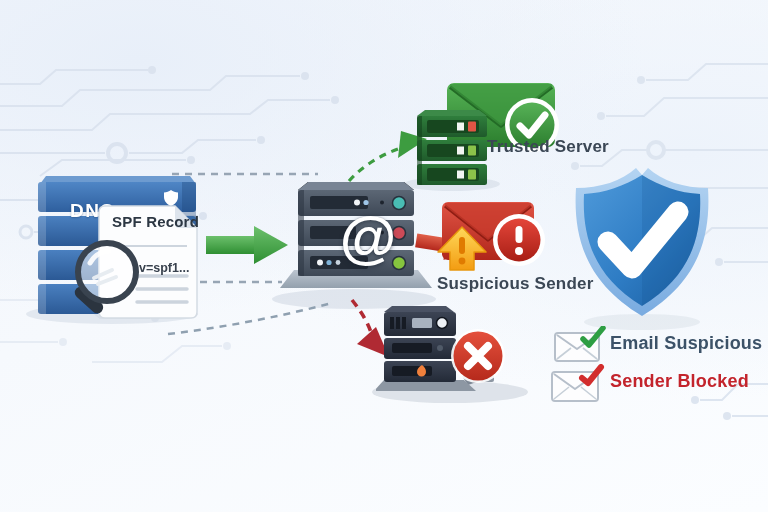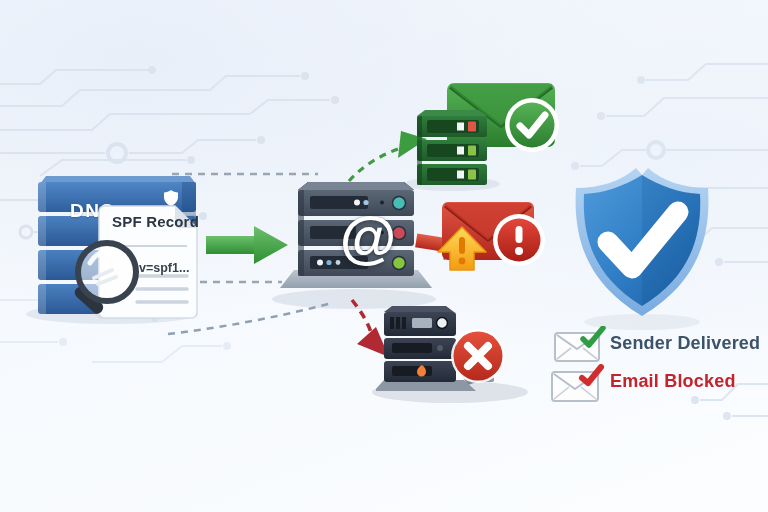--- a/index.html
+++ b/index.html
@@ -250,20 +250,21 @@
     <defs>
       <linearGradient id="gChk" x1="0" y1="0" x2="0" y2="1">
         <stop offset="0" stop-color="#57b257"></stop>
           <stop offset="1" stop-color="#2c7e2f"></stop>
       </linearGradient>
     </defs>
     <circle cx="29" cy="29" r="27" fill="#ffffff"></circle>
     <circle cx="29" cy="29" r="22.5" fill="url(#gChk)"></circle>
     <path d="M17,30 L26,39 L42,19" fill="none" stroke="#ffffff" stroke-width="7" stroke-linecap="round" stroke-linejoin="round"></path>
   </svg>
+  <div class="abs label node-label" style="left:487px;top:137px">Trusted Server</div>
 
   <svg class="abs" style="left:438px;top:198px" width="100" height="66" viewBox="0 0 100 66">
     <defs>
       <linearGradient id="gEnvR" x1="0" y1="0" x2="0" y2="1">
         <stop offset="0" stop-color="#e05445"></stop>
           <stop offset="1" stop-color="#b0261a"></stop>
       </linearGradient>
     </defs>
     <rect x="4" y="4" width="92" height="58" rx="6" fill="url(#gEnvR)"></rect>
     <path d="M7,8 L50,42 L93,8" fill="none" stroke="#8f1d13" stroke-width="3.2" stroke-linejoin="round"></path>
@@ -287,20 +288,21 @@
       <linearGradient id="gExc" x1="0" y1="0" x2="0" y2="1">
         <stop offset="0" stop-color="#e4463a"></stop>
           <stop offset="1" stop-color="#a81e15"></stop>
       </linearGradient>
     </defs>
     <circle cx="29" cy="29" r="26" fill="#ffffff"></circle>
     <circle cx="29" cy="29" r="21.5" fill="url(#gExc)"></circle>
     <rect x="25.5" y="15" width="7" height="17" rx="3.5" fill="#ffffff"></rect>
     <circle cx="29" cy="40" r="4" fill="#ffffff"></circle>
   </svg>
+  <div class="abs label node-label" style="left:437px;top:274px">Suspicious Sender</div>
 
   <svg class="abs" style="left:376px;top:306px" width="126" height="90" viewBox="0 0 126 90">
     <defs>
       <linearGradient id="gDark" x1="0" y1="0" x2="0" y2="1">
         <stop offset="0" stop-color="#3c4454"></stop>
           <stop offset="1" stop-color="#232a37"></stop>
       </linearGradient>
     </defs>
     <polygon points="86,70 112,62 118,70 92,79" fill="#7d8794"></polygon>
     <rect x="104" y="68" width="14" height="8" rx="2" fill="#8d97a3"></rect>
@@ -350,24 +352,24 @@
     <path d="M52,82 L76,108 L122,52" fill="none" stroke="#ffffff" stroke-width="21" stroke-linecap="round" stroke-linejoin="round"></path>
   </svg>
 
   <div>
     <svg class="abs" style="left:552px;top:326px" width="56" height="38" viewBox="0 0 56 38">
       <rect x="3" y="7" width="44" height="28" rx="3" fill="#fdfdfe" stroke="#b6bfca" stroke-width="2"></rect>
       <path d="M5,9 L25,23 L45,9" fill="none" stroke="#b6bfca" stroke-width="2" stroke-linejoin="round"></path>
       <path d="M5,33 L19,22 M45,33 L31,22" stroke="#c6cfd8" stroke-width="1.6"></path>
       <path d="M31,13 L37,19 L51,2" fill="none" stroke="#2e9e43" stroke-width="5.5" stroke-linecap="round" stroke-linejoin="round"></path>
     </svg>
-    <div class="abs label legend-label" style="left: 610px; top: 333px; color: rgb(60, 82, 104);" style2="">Sender Delivered</div>
+    <div class="abs label legend-label" style="left: 610px; top: 333px; color: rgb(60, 82, 104);" style2="">Email Suspicious</div>
 
     <svg class="abs" style="left:549px;top:364px" width="58" height="40" viewBox="0 0 58 40">
       <rect x="3" y="8" width="46" height="29" rx="3" fill="#fdfdfe" stroke="#b6bfca" stroke-width="2"></rect>
       <path d="M5,10 L26,25 L47,10" fill="none" stroke="#b6bfca" stroke-width="2" stroke-linejoin="round"></path>
       <path d="M5,35 L20,23 M47,35 L32,23" stroke="#c6cfd8" stroke-width="1.6"></path>
       <path d="M33,14 L39,19 L52,3" fill="none" stroke="#d22d2d" stroke-width="6" stroke-linecap="round" stroke-linejoin="round"></path>
     </svg>
-    <div class="abs label legend-label" style="left:610px;top:371px;color:#c3242c">Email Blocked</div>
+    <div class="abs label legend-label" style="left:610px;top:371px;color:#c3242c">Sender Blocked</div>
   </div>
 
 </div>
 
 </body></html>

